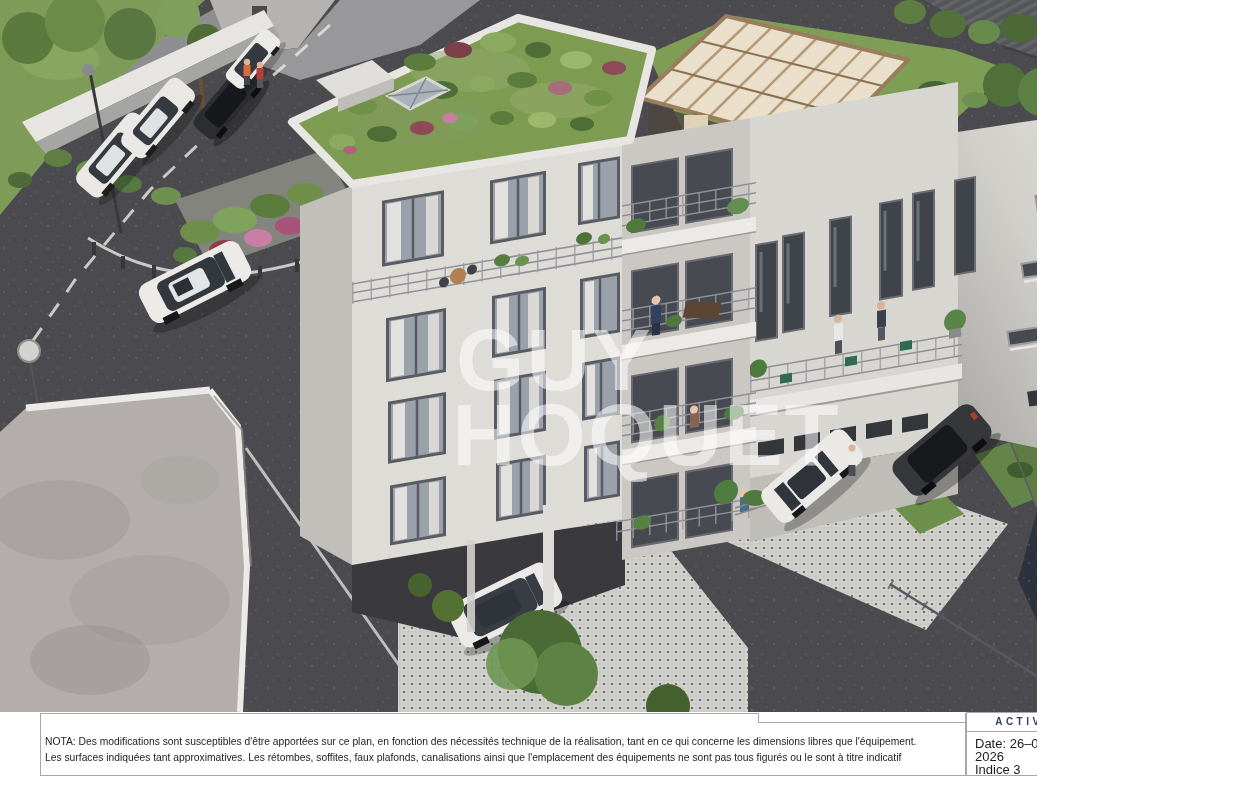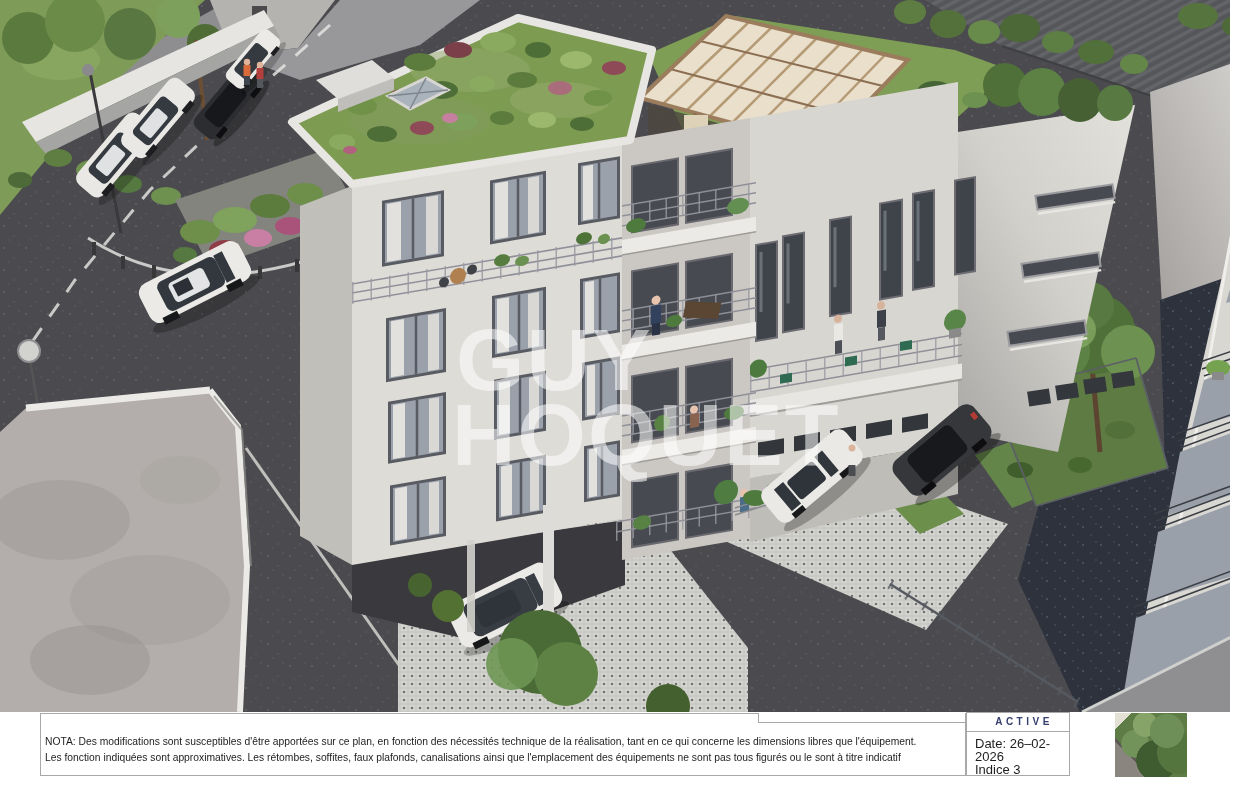--- a/index.html
+++ b/index.html
@@ -1,16 +1,16 @@
 <!DOCTYPE html>
 <html><head>
 <meta charset="utf-8">
 <style>
   html,body{margin:0;padding:0;background:#ffffff;}
-  .page{position:relative;width:1230px;height:788px;background:#ffffff;overflow:hidden;
+  .page{position:relative;width:1037px;height:788px;background:#ffffff;overflow:hidden;
         font-family:"Liberation Sans",sans-serif;}
   .scene{position:absolute;left:0;top:0;width:1253px;height:712px;}
   .scene svg{display:block;}
   
   .seg{position:absolute;pointer-events:none;}
   .nota-box{position:absolute;left:40px;top:713px;width:926px;height:63px;box-sizing:border-box;
             border-left:1px solid #a8a8a8;border-right:1px solid #a8a8a8;border-bottom:1px solid #a8a8a8;
             padding:21px 68px 0 4px;text-align:center;color:#1d1d1d;}
   .nota-box .l{font-size:10.3px;line-height:16px;white-space:nowrap;}
   .seg-a{left:40px;top:713px;width:718px;height:0;border-top:1px solid #a8a8a8;}
@@ -681,21 +681,21 @@
   </svg>
   </div>
 
   <div>
     <div class="seg seg-a"></div>
     <div class="seg seg-v"></div>
     <div class="seg seg-b"></div>
 
     <div class="nota-box">
       <div class="l">NOTA: Des modifications sont susceptibles d'être apportées sur ce plan, en fonction des nécessités technique de la réalisation, tant en ce qui concerne les dimensions libres que l'équipement.</div>
-      <div class="l">Les fonction indiquées sont approximatives. Les rétombes, soffites, faux plafonds, canalisations ainsi que l'emplacement des équipements ne sont pas tous figurés ou le sont à titre indicatif</div>
+      <div class="l">Les surfaces indiquées tant approximatives. Les rétombes, soffites, faux plafonds, canalisations ainsi que l'emplacement des équipements ne sont pas tous figurés ou le sont à titre indicatif</div>
     </div>
 
     <div class="active-cell">
       <div class="active-label">ACTIVE</div>
       <div class="date-area">
         <div>Date: 26–02-2026</div>
         <div>Indice 3</div>
       </div>
     </div>
 

